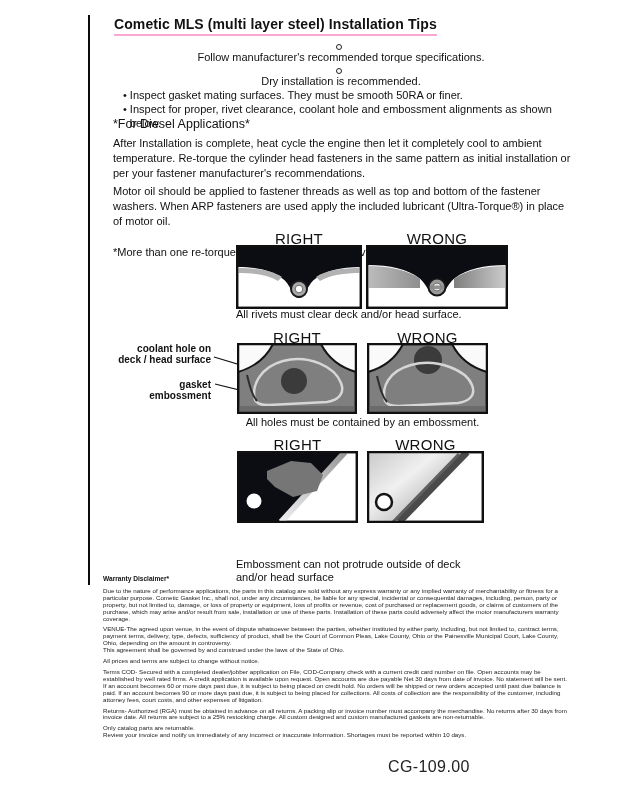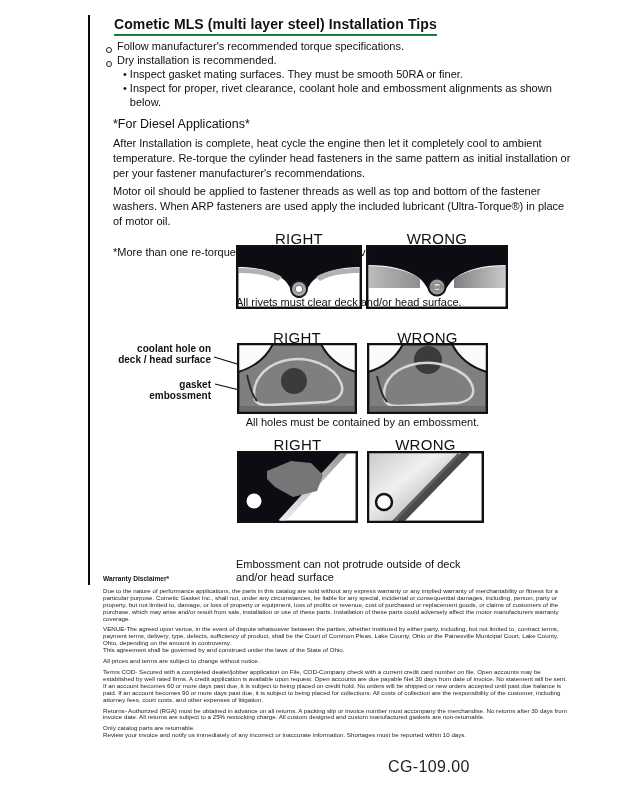--- a/index.html
+++ b/index.html
@@ -4,24 +4,24 @@
 <style>
   html,body{margin:0;padding:0;background:#e8e8e8;}
   .page{
     position:relative;width:618px;height:800px;background:#ffffff;
     font-family:"Liberation Sans",sans-serif;color:#111;overflow:hidden;
     margin:0 auto;
   }
   .vrule{position:absolute;left:88px;top:15px;width:2px;height:570px;background:#0b0b0b;}
   .title{
     position:absolute;left:114px;top:16px;font-size:14px;font-weight:bold;
-    border-bottom:2px solid #15803d;padding-bottom:2px;letter-spacing:.1px;white-space:nowrap;
+    border-bottom:2px solid #f9a8d4;padding-bottom:2px;letter-spacing:.1px;white-space:nowrap;
   }
   .bullets{position:absolute;left:106px;top:39px;font-size:11px;line-height:14px;width:470px;}
-  .b-row{display:flex;align-items:flex-end;}
+  .b-row{display:flex;align-items:center;flex-direction:column;}
   .b-circ{width:4px;height:4px;border:1px solid #222;border-radius:50%;margin:4.5px 5px 0 0;flex:none;}
   .sb-row{display:flex;align-items:flex-start;margin-left:17px;}
   .sb-dot{font-size:11px;margin-right:3px;flex:none;}
   .diesel{position:absolute;left:113px;top:117px;width:458px;font-size:11px;line-height:15px;}
   .diesel h2{font-size:12.5px;font-weight:normal;margin:0 0 4px 0;}
   .diesel p{margin:0 0 3px 0;}
   .diesel .note{margin-top:16px;}
   .dg-label{position:absolute;font-size:15px;font-weight:normal;text-align:center;letter-spacing:.3px;}
   .dg-img{position:absolute;line-height:0;}
   .dg-cap{position:absolute;font-size:11px;line-height:12.5px;}
@@ -97,21 +97,21 @@
       <rect x="1" y="1" width="140" height="62" fill="#ffffff" stroke="#101010" stroke-width="2.5"></rect>
       <path d="M1,1 H141 V20 C117,20 101,24 89,33 C80,40 79,51 71,51 C63,51 62,40 53,33 C41,24 25,20 1,20 Z" fill="#0c0c13"></path>
       <path d="M1,21 C24,21 42,25 54,34 L54,43 H1 Z" fill="url(#g1l)"></path>
       <path d="M141,21 C118,21 100,25 88,34 L88,43 H141 Z" fill="url(#g1r)"></path>
       <circle cx="71" cy="42" r="8.5" fill="#9a9a9a" stroke="#151515" stroke-width="2"></circle>
       <circle cx="71" cy="42" r="4" fill="#e9e9e9" stroke="#6f6f6f" stroke-width="1"></circle>
       <rect x="64" y="40.5" width="14" height="3.5" fill="#8a8a8a" opacity="0.9"></rect>
       <rect x="1" y="1" width="140" height="62" fill="none" stroke="#101010" stroke-width="2.5"></rect>
     </svg>
   </div>
-  <div class="dg-cap" style="left:236px;top:296px;">All rivets must clear deck and/or head surface.</div>
+  <div class="dg-cap" style="left:236px;top:308px;">All rivets must clear deck and/or head surface.</div>
 
   <div class="ptr-label" style="left:116px;top:343px;">
     <div>coolant hole on</div>
     <div>deck / head surface</div>
   </div>
   <div class="ptr-label" style="left:116px;top:379px;">
     <div>gasket embossment</div>
   </div>
   <svg class="ptr-svg" width="618" height="800">
     <line x1="214" y1="357" x2="281" y2="377" stroke="#111" stroke-width="1.2"></line>

